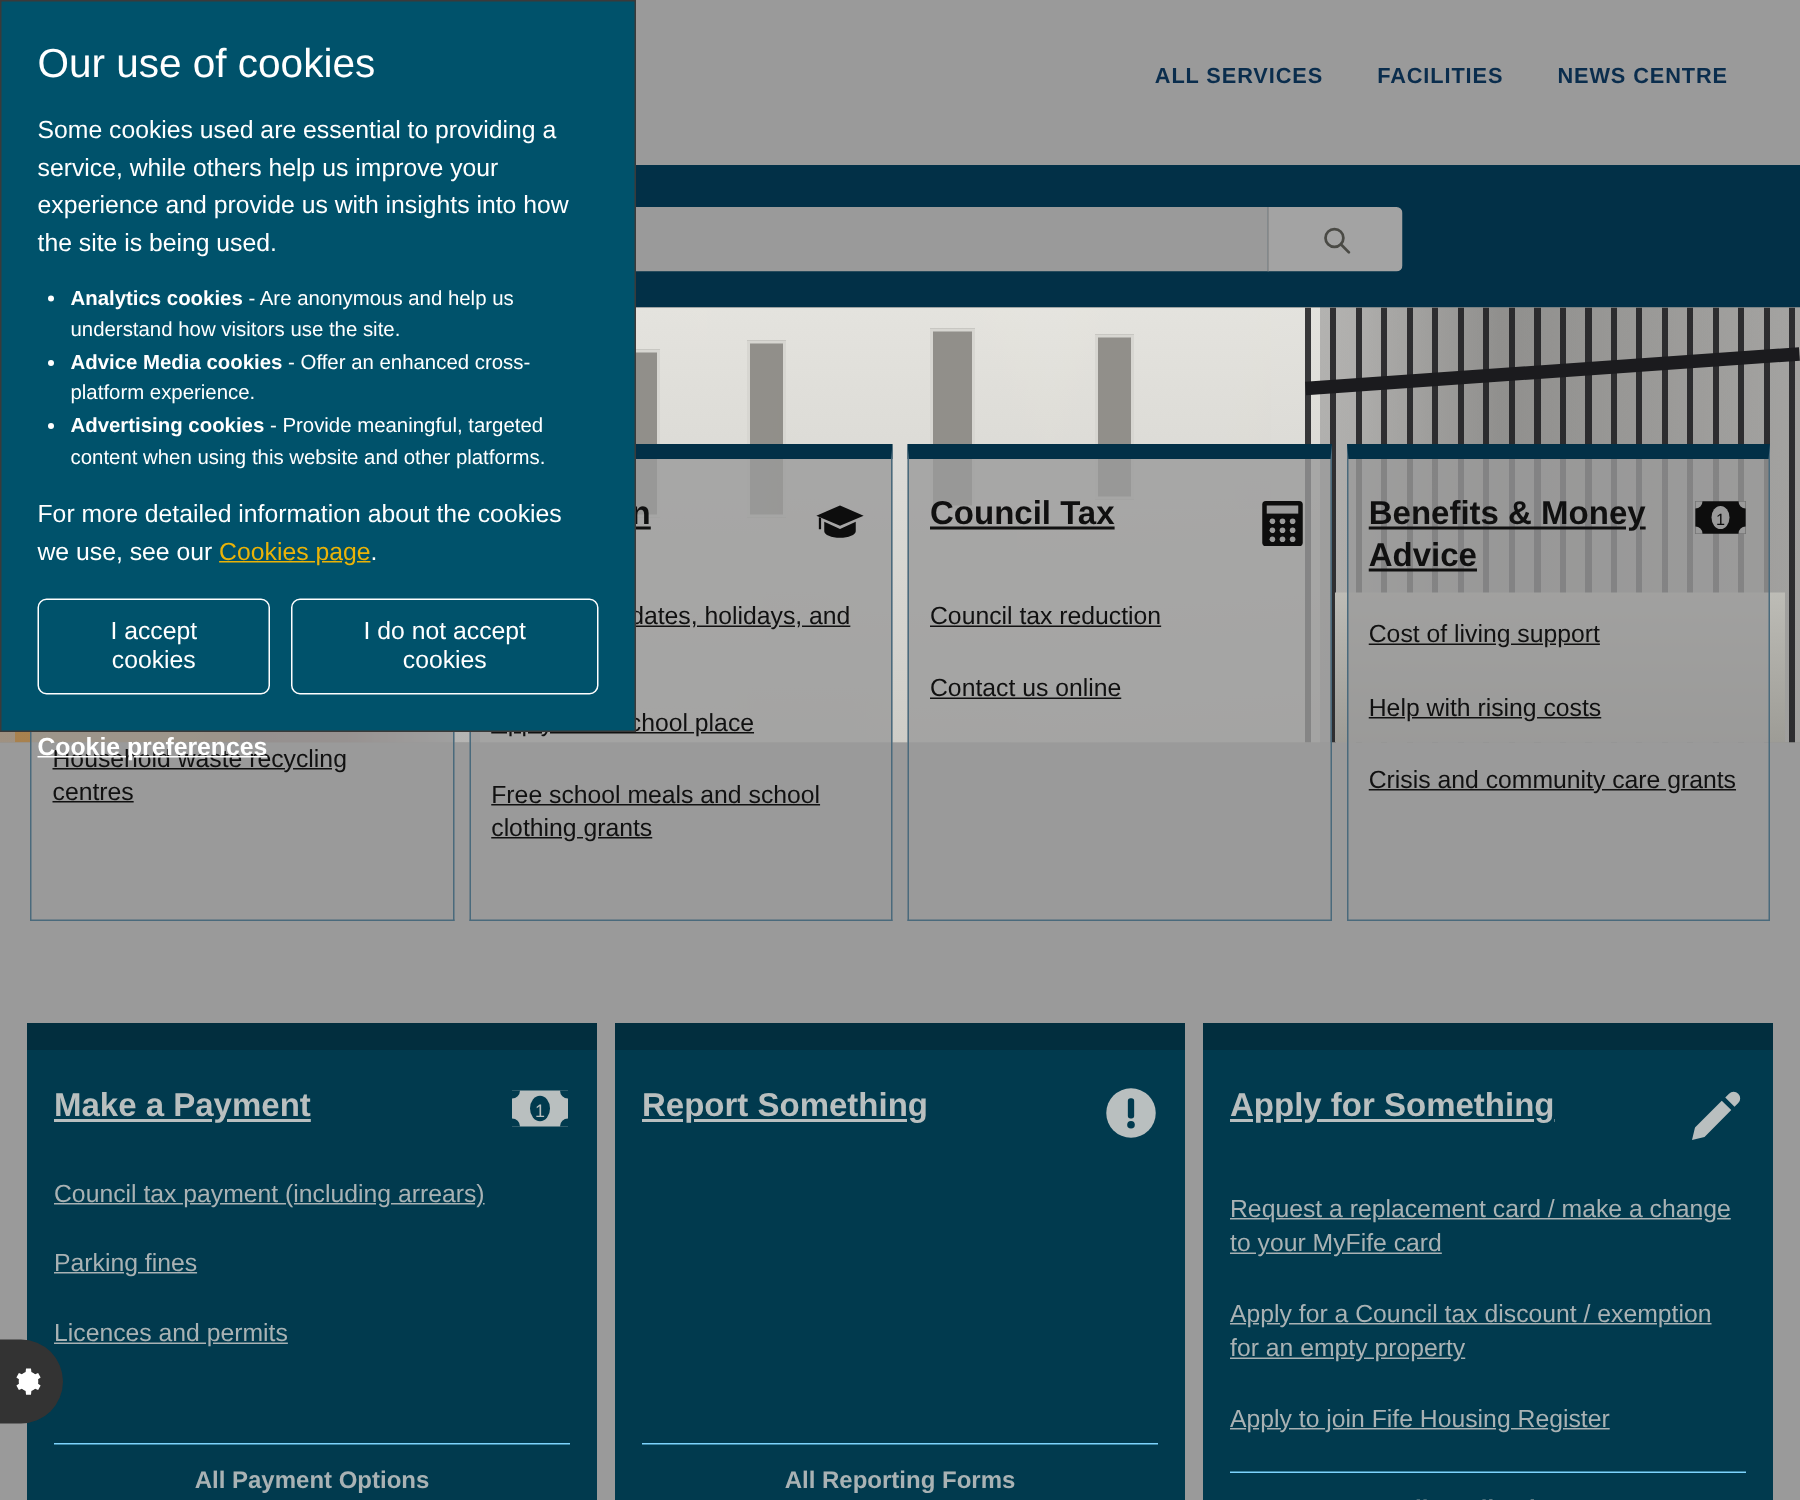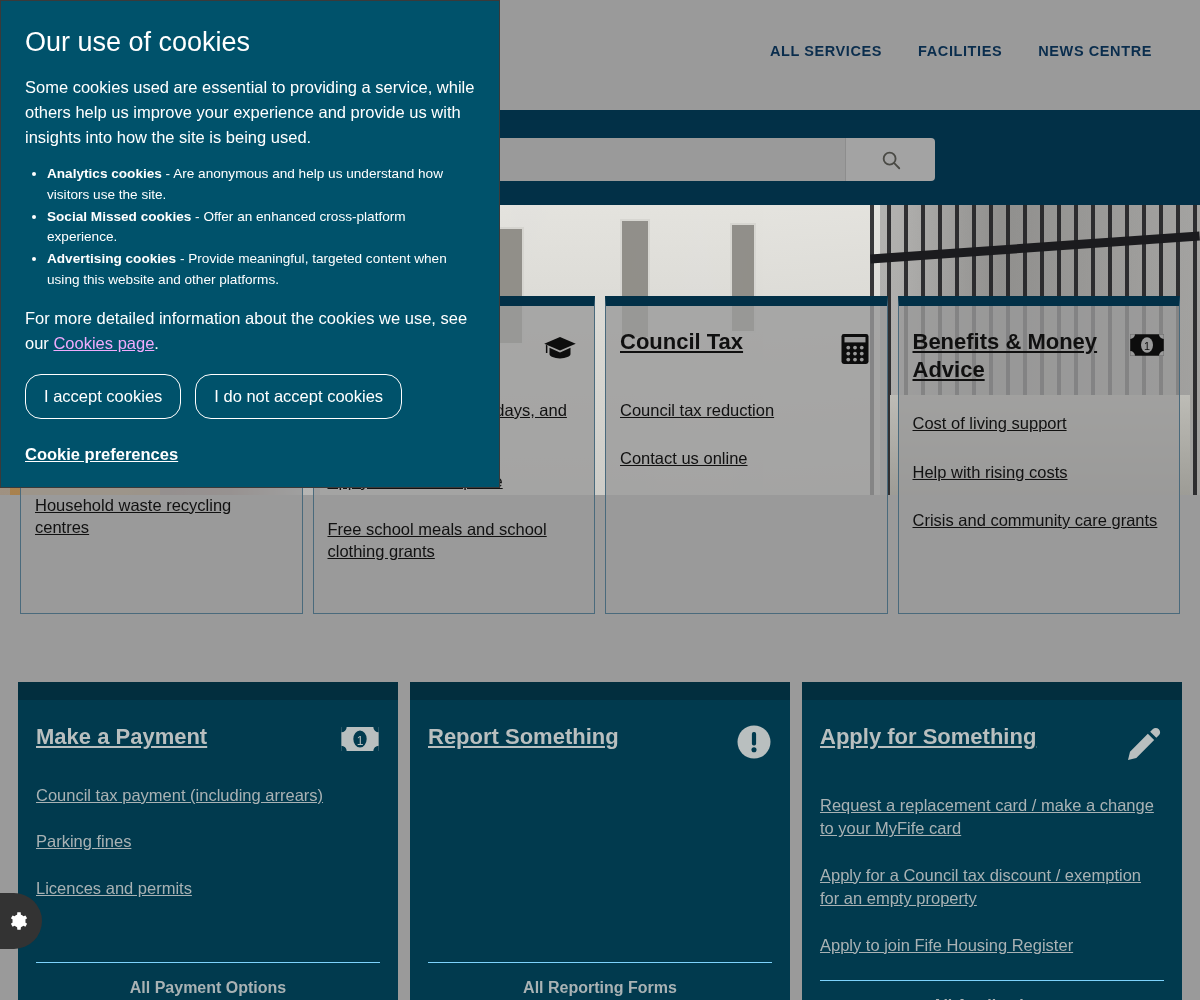--- a/index.html
+++ b/index.html
@@ -270,21 +270,21 @@
     justify-content: flex-end;
     padding-right: 14px;
     z-index: 30;
     cursor: pointer;
   }
 
   
   #cookie-modal {
     position: absolute;
     left: 0; top: 0;
-    width: 500px;
+    width: 424px;
     height: 488px;
     background: #00526b;
     border: 1px solid #3a3a3a;
     z-index: 50;
     padding: 26px 24px 18px 24px;
     color: #ffffff;
   }
   #cookie-modal h2 {
     font-size: 27px;
     font-weight: normal;
@@ -304,28 +304,28 @@
     line-height: 1.49;
     margin-bottom: 2px;
   }
   #cookie-modal li b { font-weight: bold; }
   #cookie-modal .more {
     font-size: 16.5px;
     line-height: 1.52;
     margin-bottom: 18px;
   }
   #cookie-modal .more a {
-    color: #f0abfc;
+    color: #eab308;
     text-decoration: underline;
   }
   .cookie-btns { display: flex; gap: 14px; margin-bottom: 26px; }
   .cookie-btns button {
     background: transparent;
     border: 1px solid #ffffff;
-    border-radius: 16px;
+    border-radius: 6px;
     color: #fff;
     font-size: 16.5px;
     padding: 12px 18px;
     cursor: pointer;
     font-family: "Liberation Sans", sans-serif;
   }
   .cookie-prefs {
     font-size: 16.5px;
     color: #fff;
     text-decoration: underline;
@@ -529,21 +529,21 @@
 
 <div id="cookie-modal">
   <h2>Our use of cookies</h2>
   <p class="intro">Some cookies used are essential to providing a service, while others help us improve your experience and provide us with insights into how the site is being used.</p>
 
   <ul>
     <li>
       <b>Analytics cookies</b><span> - Are anonymous and help us understand how visitors use the site.</span>
     </li>
     <li>
-      <b>Social Missed cookies</b><span> - Offer an enhanced cross-platform experience.</span>
+      <b>Advice Media cookies</b><span> - Offer an enhanced cross-platform experience.</span>
     </li>
     <li>
       <b>Advertising cookies</b><span> - Provide meaningful, targeted content when using this website and other platforms.</span>
     </li>
   </ul>
 
   <p class="more"><span>For more detailed information about the cookies we use, see our </span><a href="#">Cookies page</a><span>.</span></p>
 
   <div class="cookie-btns">
     <button>I accept cookies</button>

